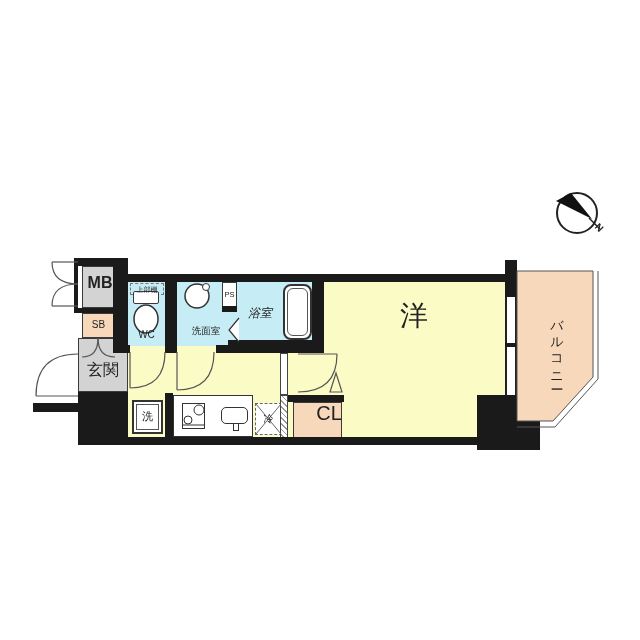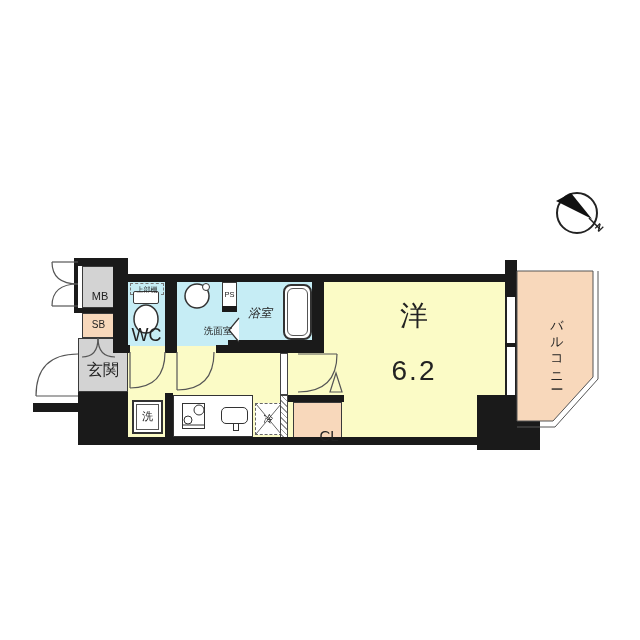--- a/index.html
+++ b/index.html
@@ -117,29 +117,28 @@
 
     <polyline points="239,318 229,330 239,342" fill="#fff" stroke="#333" stroke-width="1.2"></polyline>
 
     <g stroke="#555" stroke-width="1.2" fill="none">
       <line x1="298" y1="354" x2="337" y2="354"></line>
         <path d="M337,354 Q337,392 298,392"></path>
     </g>
     <polygon points="336,373 330,392 342,392" fill="none" stroke="#555" stroke-width="1.2"></polygon>
   </svg>
 
-  <div class="lbl" style="left:82px;top:288px;width:36px;height:16px;font-size:11px;">MB</div>
+  <div class="lbl" style="left:82px;top:275px;width:36px;height:16px;font-size:16px;font-weight:bold;">MB</div>
   <div class="lbl" style="left:82px;top:317px;width:33px;height:16px;font-size:10px;">SB</div>
   <div class="lbl" style="left:78px;top:361px;width:50px;height:18px;font-size:16px;">玄関</div>
-  <div class="lbl" style="left:128px;top:327px;width:37px;height:16px;font-size:18px;">WC</div>
+  <div class="lbl" style="left:128px;top:327px;width:37px;height:16px;font-size:10px;">WC</div>
   <div class="lbl" style="left:130px;top:284px;width:34px;height:10px;font-size:7px;">上部棚</div>
-  <div class="lbl" style="left:178px;top:324px;width:56px;height:13px;font-size:9.5px;margin-left:12px;">洗面室</div>
+  <div class="lbl" style="left:178px;top:324px;width:56px;height:13px;font-size:9.5px;">洗面室</div>
   <div class="lbl" style="left:225px;top:285px;width:9px;height:20px;font-size:7.5px;word-break:break-all;text-align:center;line-height:1.15;">PS</div>
   <div class="lbl" style="left:238px;top:305px;width:44px;height:15px;font-size:12px;font-style:italic;">浴室</div>
   <div class="lbl" style="left:132px;top:409px;width:31px;height:14px;font-size:11px;">洗</div>
   <div class="lbl" style="left:255px;top:412px;width:27px;height:13px;font-size:10px;">冷</div>
-  <div class="lbl" style="left:293px;top:426px;width:72px;height:18px;font-size:15px;">CL</div>
+  <div class="lbl" style="left:293px;top:404px;width:72px;height:18px;font-size:20px;">CL</div>
   <div class="lbl" style="left:364px;top:300px;width:100px;height:32px;font-size:28px;">洋</div>
-  <div class="lbl" style="left:364px;top:355px;width:100px;height:32px;font-size:28px;letter-spacing:2px;">6.2</div>
   <div class="lbl v" style="left:548px;top:288px;width:18px;height:120px;font-size:13px;">バルコニー</div>
   <div class="lbl" style="left:593px;top:222px;width:12px;height:12px;font-size:10px;font-weight:bold;transform:rotate(45deg);">N</div>
 
 </div>
 
 </body></html>

